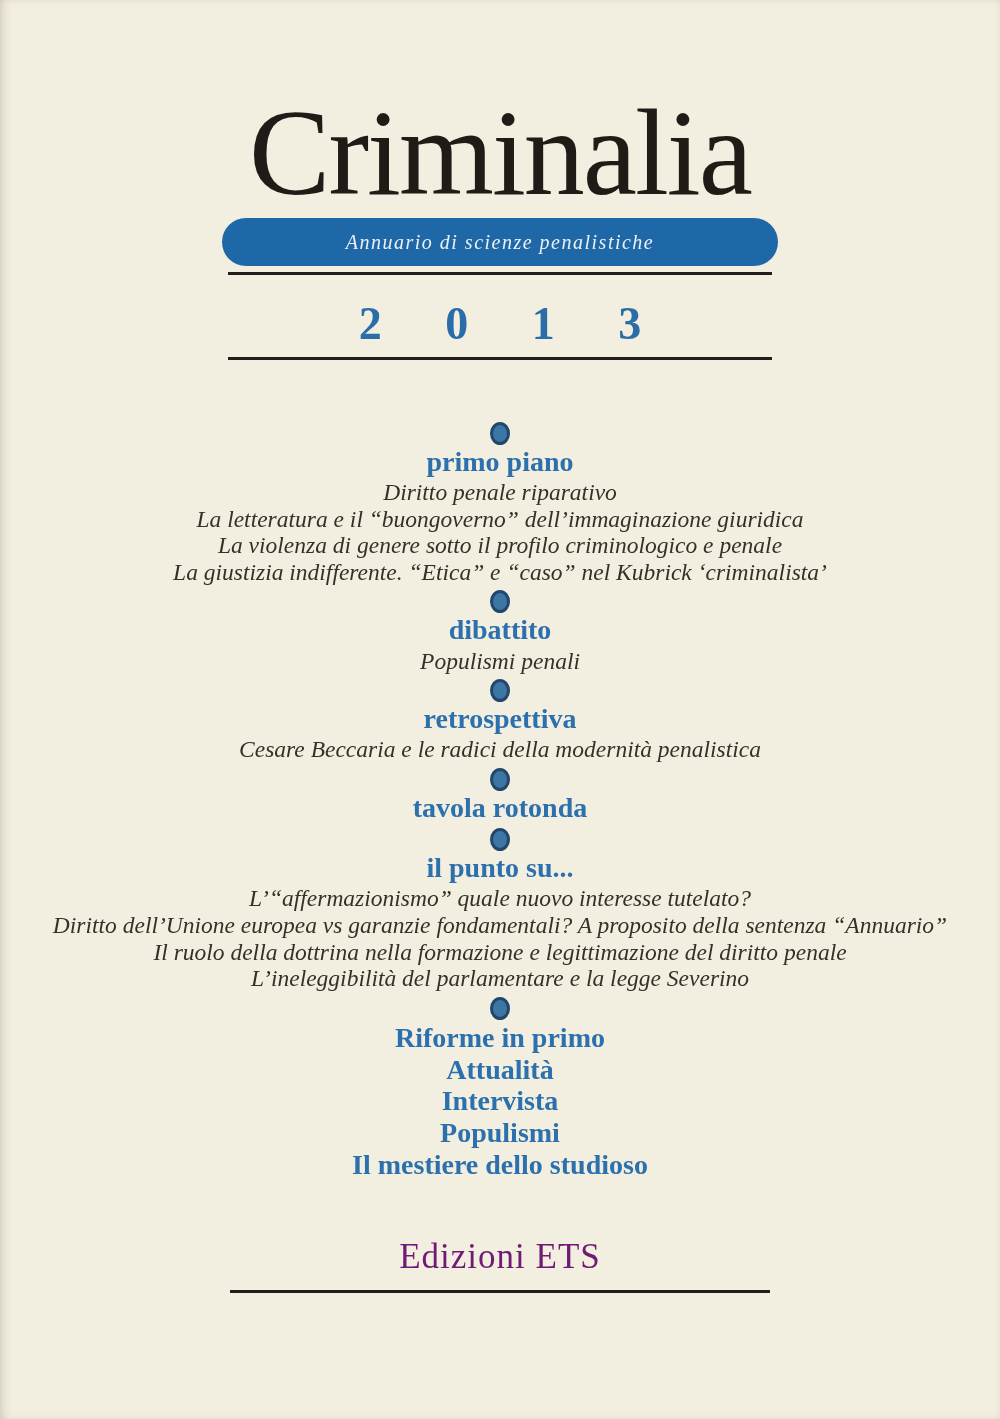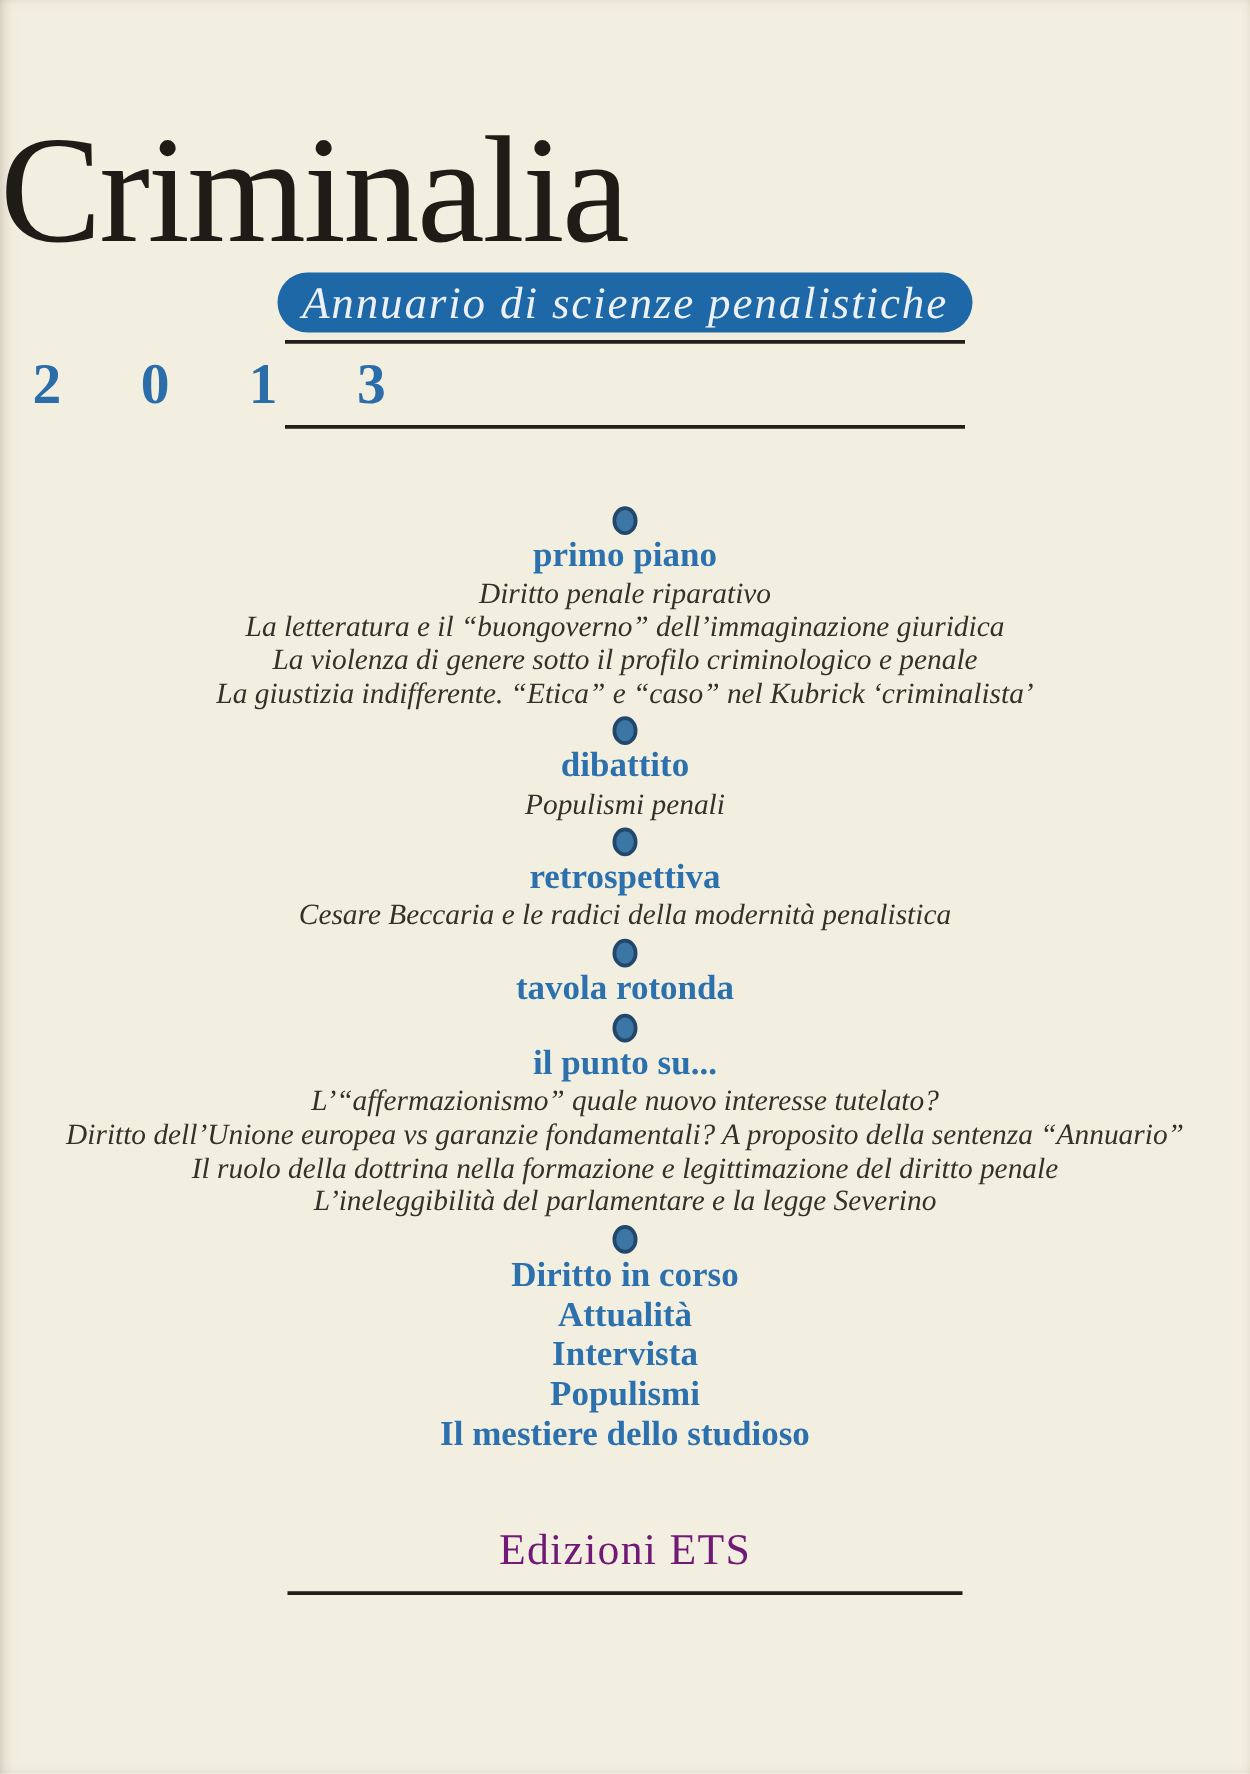--- a/index.html
+++ b/index.html
@@ -8,53 +8,53 @@
   }
   .cover {
     position: relative;
     width: 1000px;
     height: 1419px;
     background: var(--bg, #f3efe0);
     box-shadow: inset 6px 0 14px -8px rgba(120,110,90,.55), inset -4px 0 10px -8px rgba(120,110,90,.35);
     overflow: hidden;
     font-family: "Liberation Serif", serif;
   }
-  .masthead { padding-top: 92px; }
+  .masthead { text-align: center; padding-top: 92px; }
   .title {
     margin: 0;
     font-size: 122px;
     font-weight: 400;
     line-height: 1;
     letter-spacing: -2px;
     color: #1f1c17;
   }
   .banner {
     width: 556px;
     height: 48px;
     margin: 4px auto 0;
     background: var(--banner, #1e68a7);
     border-radius: 26px;
     display: flex;
     align-items: center;
     justify-content: center;
   }
   .banner span {
     font-style: italic;
-    font-size: 36px;
+    font-size: 20px;
     letter-spacing: 1.5px;
     color: #edf1f3;
   }
   .rule {
     width: 544px;
     height: 3px;
     background: #221e19;
     margin: 6px auto 0;
   }
   .year {
-    margin-top: 9px;
+    margin-top: 26px;
     font-size: 46px;
     font-weight: 700;
     color: var(--year, #2a6da9);
     letter-spacing: 26px;
     padding-left: 26px; 
     line-height: 1;
   }
   .masthead .rule.below-year { margin-top: 10px; }
 
   .toc { text-align: center; margin-top: 62px; }
@@ -146,21 +146,21 @@
       <h2 class="section-heading">il punto su...</h2>
       <p class="section-item">L’“affermazionismo” quale nuovo interesse tutelato?</p>
       <p class="section-item">Diritto dell’Unione europea vs garanzie fondamentali? A proposito della sentenza “Annuario”</p>
       <p class="section-item">Il ruolo della dottrina nella formazione e legittimazione del diritto penale</p>
       <p class="section-item">L’ineleggibilità del parlamentare e la legge Severino</p>
     </div>
 
 
     <div class="rubrics">
       <div class="dot"></div>
-      <p class="rubric-item">Diritto in corso</p>
+      <p class="rubric-item">Riforme in primo</p>
       <p class="rubric-item">Attualità</p>
       <p class="rubric-item">Intervista</p>
       <p class="rubric-item">Populismi</p>
       <p class="rubric-item">Il mestiere dello studioso</p>
     </div>
 
   </div>
 
   <div class="publisher">
     <p class="publisher-name">Edizioni ETS</p>

